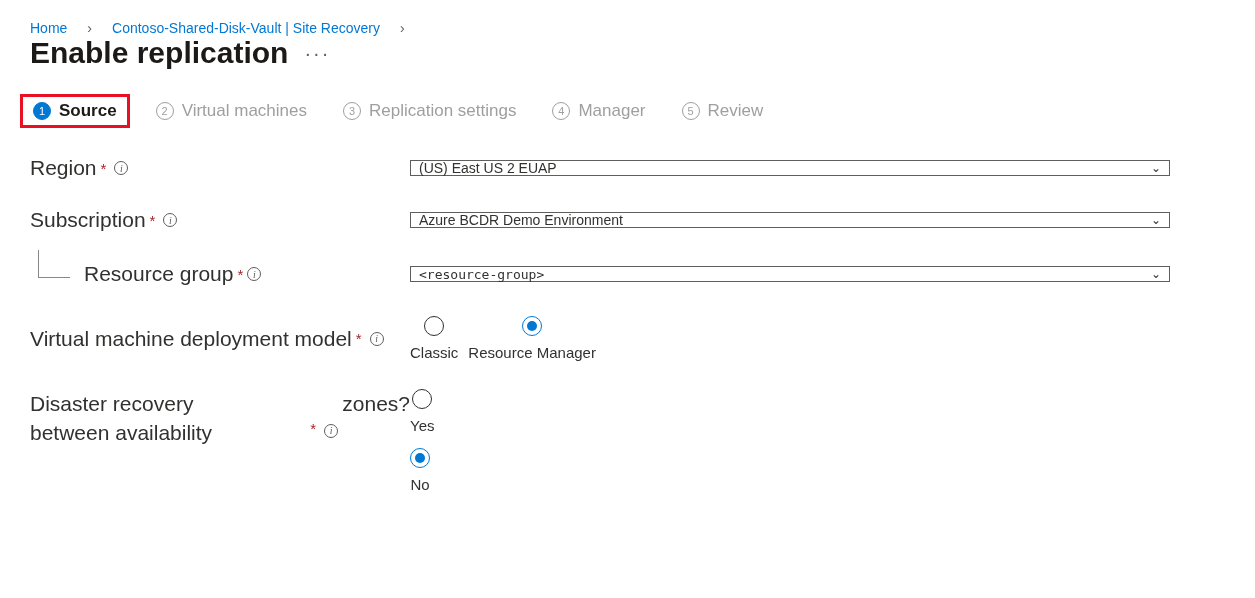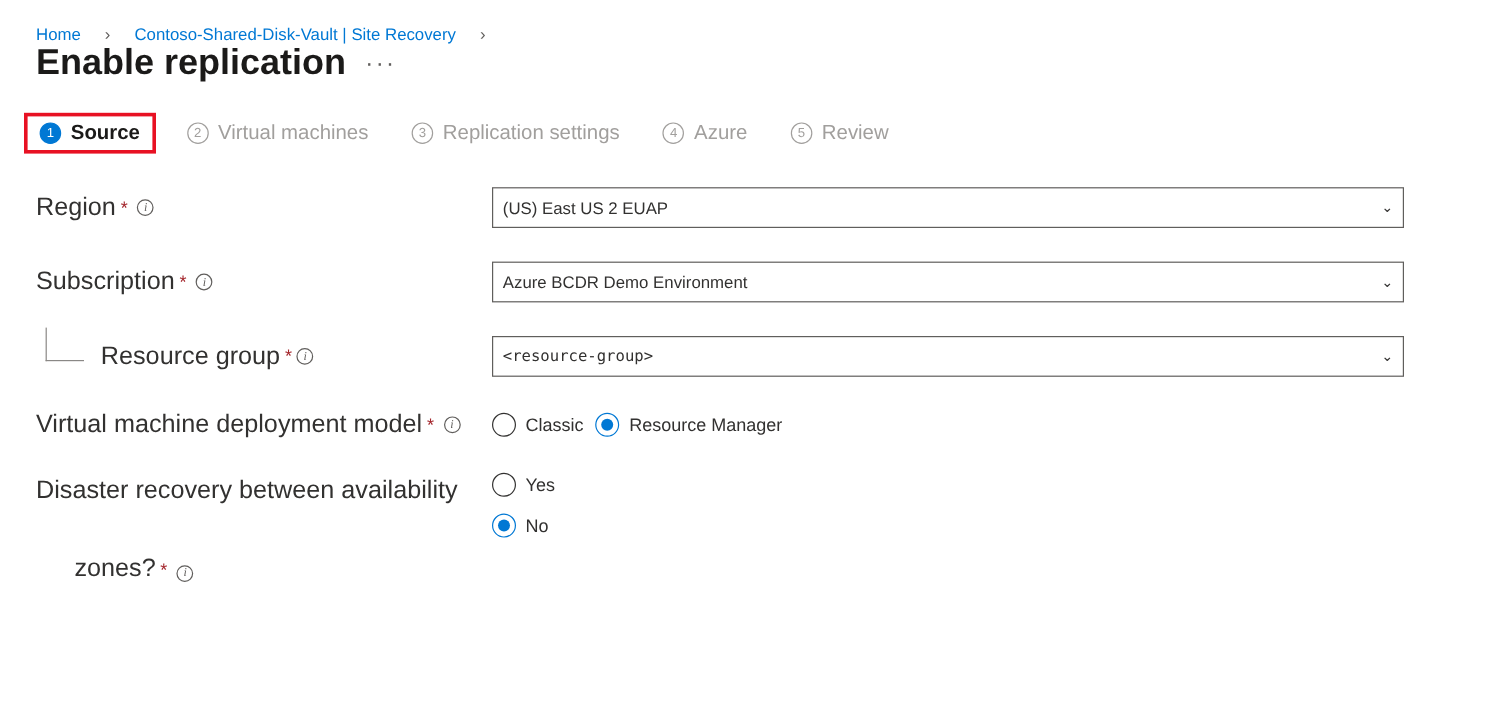--- a/index.html
+++ b/index.html
@@ -38,39 +38,39 @@
     .info-icon {
       width: 14px; height: 14px; border-radius: 50%;
       border: 1px solid #605e5c; color: #605e5c;
       font-size: 10px; display: inline-flex; align-items: center; justify-content: center;
       font-style: italic; font-family: Georgia, serif; margin-left: 4px; cursor: help;
     }
     .indent-branch { display: flex; align-items: center; }
     .branch-shape { width: 32px; height: 28px; border-left: 1px solid #8a8886; border-bottom: 1px solid #8a8886; margin-right: 14px; position: relative; top: -10px; margin-left: 8px; }
     .control-col { flex: 1; max-width: 760px; }
     .dropdown {
-      width: 100%; height: 34px;
+      width: 100%; height: 16px;
       border: 1px solid #605e5c; background: #fff;
       display: flex; align-items: center; justify-content: space-between;
       padding: 0 8px; cursor: pointer; font-size: 14px;
     }
     .dropdown-value { color: #323130; }
     .dropdown-placeholder { color: #323130; font-family: monospace; font-size: 13px; }
     .chevron { color: #323130; font-size: 12px; }
     .radio-group { display: flex; align-items: center; gap: 10px; }
     .radio-group.vertical { flex-direction: column; align-items: flex-start; gap: 14px; }
-    .radio-item { display: flex; align-items: center; gap: 8px; cursor: pointer; }
+    .radio-item { display: flex; align-items: center; gap: 8px; cursor: pointer; flex-direction: column; }
     .radio-circle {
       width: 20px; height: 20px; border-radius: 50%;
       border: 1.5px solid #323130; display: flex; align-items: center; justify-content: center;
     }
     .radio-circle.selected { border-color: #0078d4; }
     .radio-dot { width: 10px; height: 10px; border-radius: 50%; background: #0078d4; }
     .radio-label { font-size: 15px; color: #323130; }
-    .label-wrap { display:flex; flex-direction: column; line-height: 1.4; gap: 36px; }
+    .label-wrap { display:flex; flex-direction: row; line-height: 1.4; gap: 36px; }
     .label-wrap .inline { display: inline; margin-left: 32px; }
   </style>
 </head>
 <body>
 
 <div class="breadcrumbs">
   <a class="breadcrumb-link">Home</a>
   <span class="breadcrumb-sep">›</span>
   <a class="breadcrumb-link">Contoso-Shared-Disk-Vault | Site Recovery</a>
   <span class="breadcrumb-sep">›</span>
@@ -89,21 +89,21 @@
   <div class="step">
     <span class="step-num">2</span>
     <span class="step-label">Virtual machines</span>
   </div>
   <div class="step">
     <span class="step-num">3</span>
     <span class="step-label">Replication settings</span>
   </div>
   <div class="step">
     <span class="step-num">4</span>
-    <span class="step-label">Azure</span>
+    <span class="step-label">Manager</span>
   </div>
   <div class="step">
     <span class="step-num">5</span>
     <span class="step-label">Review</span>
   </div>
 </div>
 
 <div class="form-row">
   <div class="label-col">
     <span class="label-text">Region</span>

